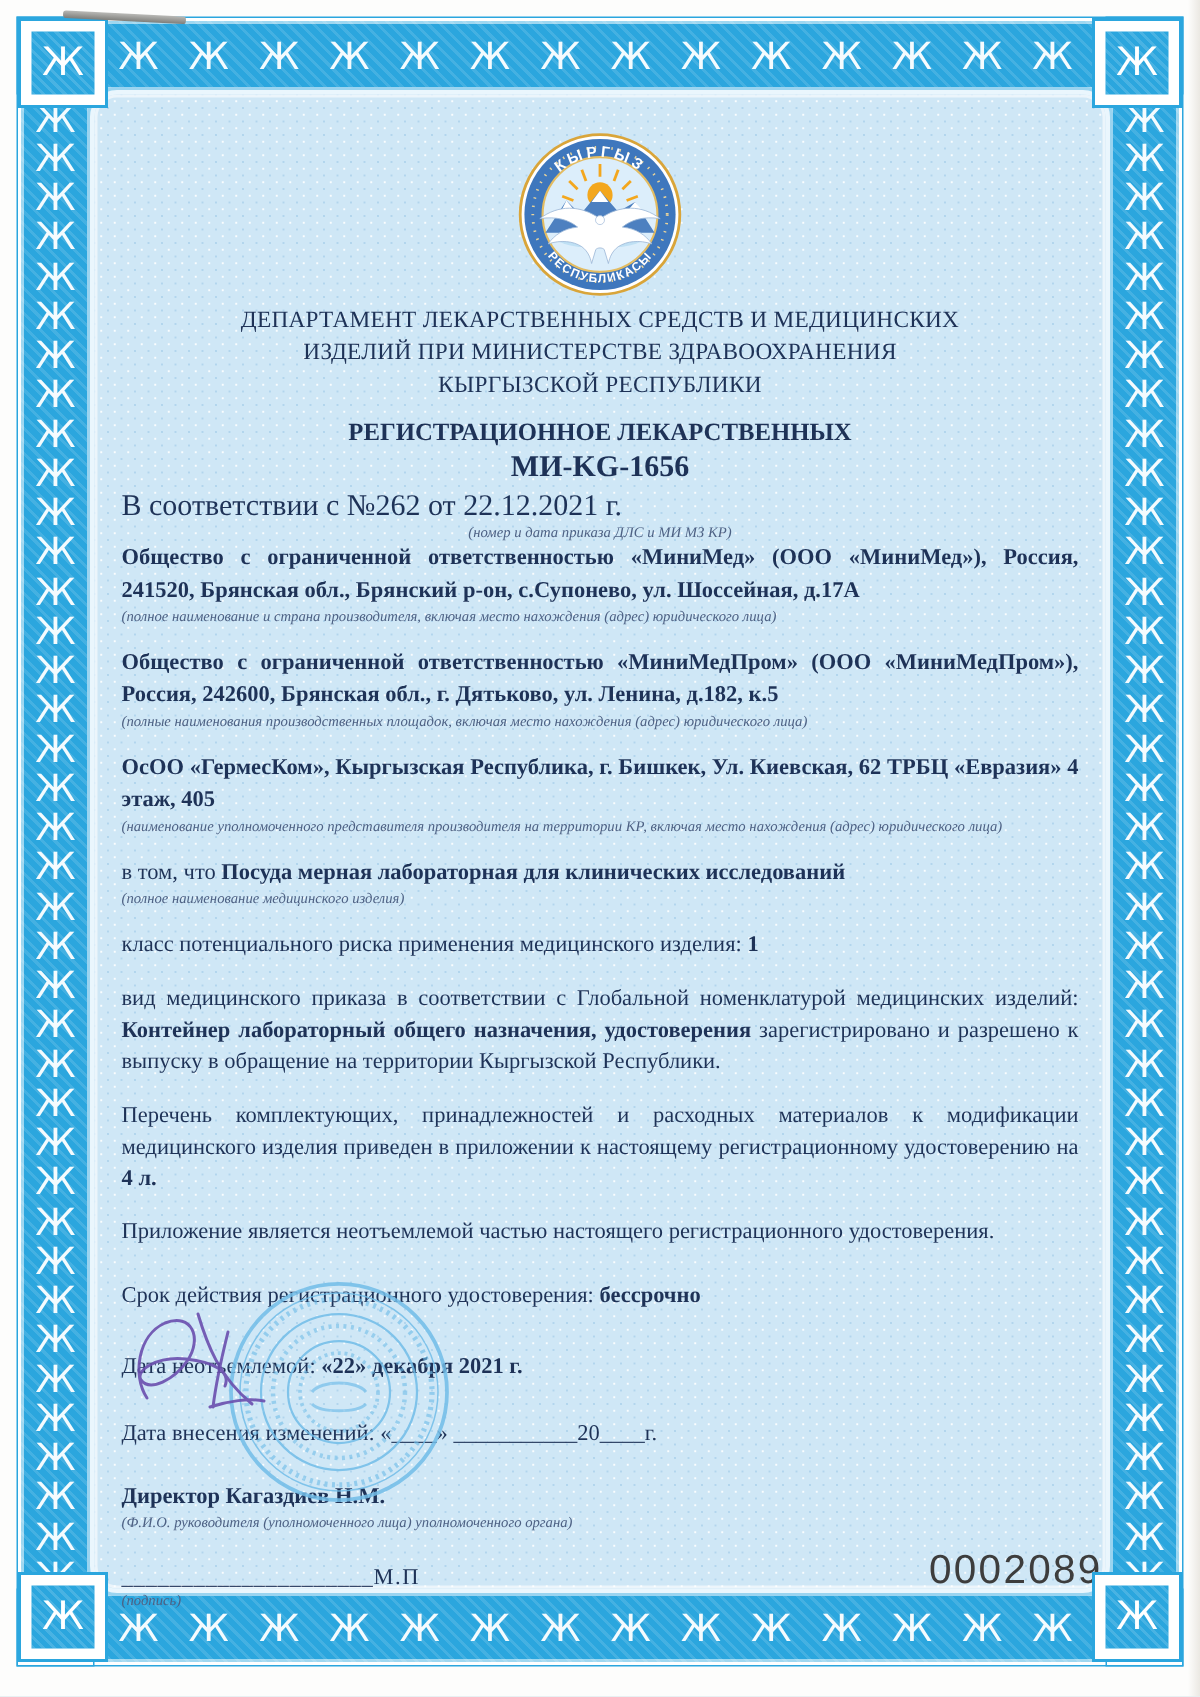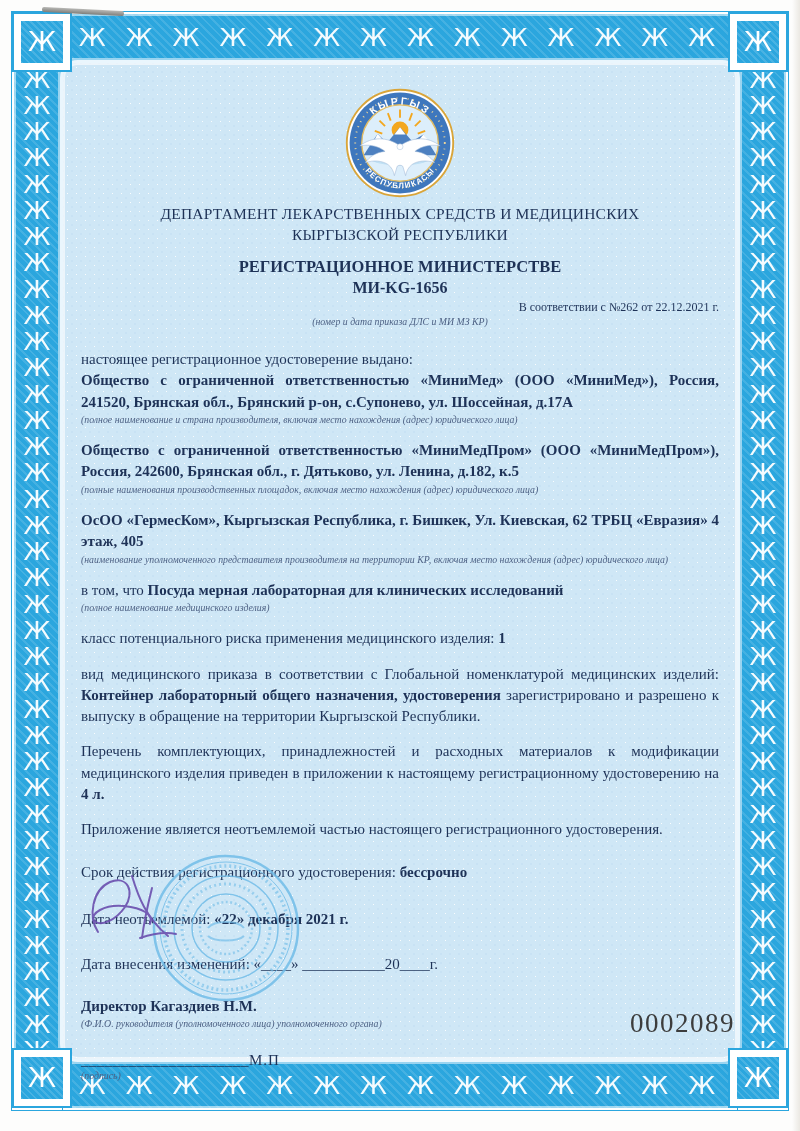--- a/index.html
+++ b/index.html
@@ -65,40 +65,40 @@
     color:var(--ink);
   }
   .text-col{padding:0 18px;}
 
   
   .emblem{display:block;margin:24px auto 4px;}
 
   
   .dept{margin-top:4px;text-align:center;font-weight:normal;font-size:15.5px;line-height:1.38;letter-spacing:.2px;}
   .doc-title{margin-top:12px;text-align:center;font-weight:bold;font-size:16.5px;line-height:1.15;}
-  .doc-number{text-align:center;font-weight:bold;font-size:16px;margin-top:2px;}
-  .accordance{text-align:right;font-size:12px;margin-top:3px;}
+  .doc-number{text-align:center;font-weight:bold;font-size:20px;margin-top:2px;}
+  .accordance{text-align:left;font-size:20px;margin-top:3px;}
   .cap{font-style:italic;font-size:9.8px;color:var(--caption_ink);line-height:1.25;margin-top:1px;}
   .cap-center{text-align:center;}
 
   
   p{margin:0;}
   .b{font-weight:bold;}
   .line{font-size:15px;line-height:1.42;}
   .just{text-align:justify;}
   .mt-lg{margin-top:21px;} .mt-md{margin-top:14px;}
   .sig-line{font-size:15px;letter-spacing:.5px;}
   .sig-mp{letter-spacing:1px;}
 
   
   .stamp{position:absolute;left:148px;top:850px;opacity:.85;pointer-events:none;}
   .signature{position:absolute;left:80px;top:862px;pointer-events:none;}
   .serial{
-    position:absolute;left:555px;top:1008px;width:180px;text-align:right;
-    font-family:Liberation Serif, serif;
+    position:absolute;left:555px;top:1031px;width:180px;text-align:right;
+    font-family:Liberation Sans, sans-serif;
     font-size:27px;color:var(--serial_ink);letter-spacing:1.5px;
   }
   .staple{
     position:absolute;left:42px;top:9px;width:82px;height:5px;
     background:linear-gradient(180deg,#b9b9b6,#7e7e7a);
     transform:rotate(3deg);border-radius:2px;z-index:5;
   }
 </style>
 </head>
 <body>
@@ -238,29 +238,29 @@
         <textPath href="#arcTop" startOffset="50%" text-anchor="middle">КЫРГЫЗ</textPath>
       </text>
       <text font-family="Liberation Sans, sans-serif" font-size="8.5" font-weight="bold" fill="#ffffff" letter-spacing="1.2">
         <textPath href="#arcBottom" startOffset="50%" text-anchor="middle">РЕСПУБЛИКАСЫ</textPath>
       </text>
     </svg>
 
     <div class="text-col">
       <div class="dept">
         <div>ДЕПАРТАМЕНТ ЛЕКАРСТВЕННЫХ СРЕДСТВ И МЕДИЦИНСКИХ</div>
+        <div>ИЗДЕЛИЙ ПРИ МИНИСТЕРСТВЕ ЗДРАВООХРАНЕНИЯ</div>
         <div>КЫРГЫЗСКОЙ РЕСПУБЛИКИ</div>
       </div>
 
-      <div class="doc-title">РЕГИСТРАЦИОННОЕ МИНИСТЕРСТВЕ</div>
+      <div class="doc-title">РЕГИСТРАЦИОННОЕ ЛЕКАРСТВЕННЫХ</div>
       <div class="doc-number">МИ-KG-1656</div>
       <div class="accordance">В соответствии с №262 от 22.12.2021 г.</div>
       <div class="cap cap-center">(номер и дата приказа ДЛС и МИ МЗ КР)</div>
 
-      <p class="line mt-lg">настоящее регистрационное удостоверение выдано:</p>
 
       <p class="line just b">Общество с ограниченной ответственностью «МиниМед» (ООО «МиниМед»), Россия, 241520, Брянская обл., Брянский р-он, с.Супонево, ул. Шоссейная, д.17А</p>
       <p class="cap">(полное наименование и страна производителя, включая место нахождения (адрес) юридического лица)</p>
 
       <p class="line just b mt-md">Общество с ограниченной ответственностью «МиниМедПром» (ООО «МиниМедПром»), Россия, 242600, Брянская обл., г. Дятьково, ул. Ленина, д.182, к.5</p>
       <p class="cap">(полные наименования производственных площадок, включая место нахождения (адрес) юридического лица)</p>
 
       <p class="line just b mt-md">ОсОО «ГермесКом», Кыргызская Республика, г. Бишкек, Ул. Киевская, 62 ТРБЦ «Евразия» 4 этаж, 405</p>
       <p class="cap">(наименование уполномоченного представителя производителя на территории КР, включая место нахождения (адрес) юридического лица)</p>
 

